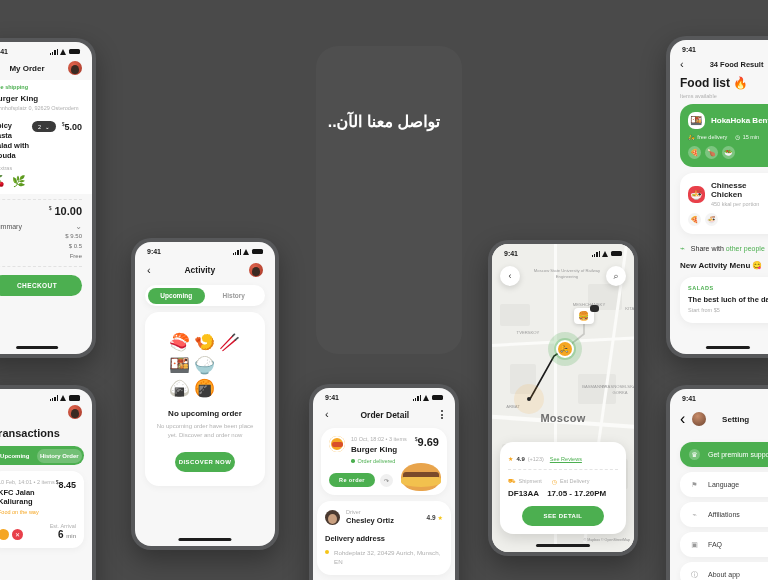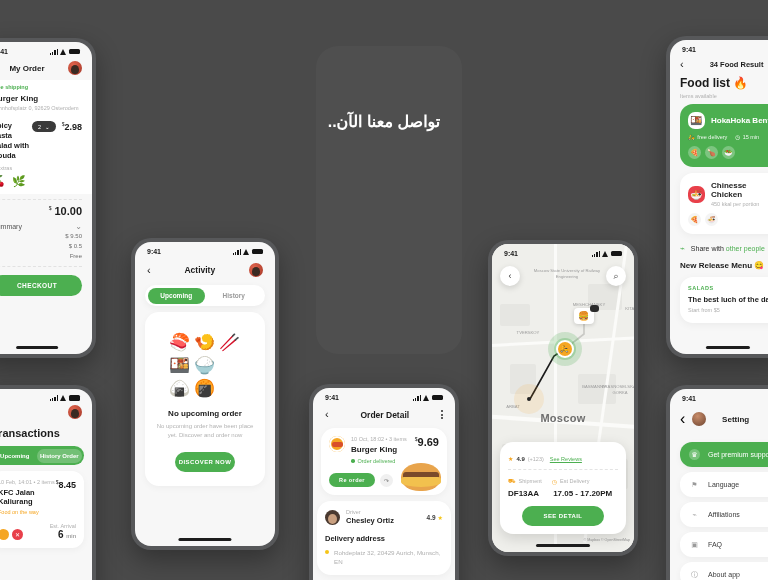--- a/index.html
+++ b/index.html
@@ -306,21 +306,21 @@
         <div style="height:10px"></div>
         <div class="row">
           <div style="flex:1">
             <div style="font-size:7.5px;font-weight:bold;color:#1b1b1b;line-height:1.35">Spicy Pasta Salad with Gouda</div>
             <div class="tiny muted" style="margin-top:3px">2 Extras</div>
           </div>
           <div class="qty">
             <span>2</span>
               <span>⌄</span>
           </div>
-          <div class="price" style="margin-left:6px"><sup>$</sup><span>2.98</span></div>
+          <div class="price" style="margin-left:6px"><sup>$</sup><span>5.00</span></div>
         </div>
         <div class="emoji-row">
           <span>🍒</span>
           <span>🌿</span>
         </div>
       </div>
       <div class="ln"></div>
       <div class="row" style="justify-content:flex-end">
         <div class="price" style="font-size:11px"><sup>$</sup> <span>10.00</span></div>
       </div>
@@ -564,21 +564,21 @@
         <div style="display:flex;gap:10px">
           <div style="display:flex;align-items:center;gap:3px">
             <span style="color:#f5a623;font-size:6px">⛟</span>
             <span class="tiny muted">Shipment</span>
           </div>
           <div style="display:flex;align-items:center;gap:3px">
             <span style="color:#f5a623;font-size:6px">◷</span>
             <span class="tiny muted">Est Delivery</span>
           </div>
         </div>
-        <div style="display:flex;gap:14px;margin-top:4px">
+        <div style="display:flex;gap:8px;margin-top:4px">
           <div style="font-size:8px;font-weight:bold;color:#1b1b1b">DF13AA</div>
           <div style="font-size:8px;font-weight:bold;color:#1b1b1b">17.05 - 17.20PM</div>
         </div>
         <div class="btn-green" style="margin:8px 14px 0 14px;font-size:6px;padding:7px 0">SEE DETAIL</div>
       </div>
       <div style="position:absolute;right:4px;bottom:10px;font-size:3.6px;color:#8e8e8e">© Mapbox © OpenStreetMap</div>
       <div class="home-ind"></div>
     </div>
   </div>
 
@@ -635,21 +635,21 @@
           <div class="chip lt">🍜</div>
         </div>
       </div>
 
       <div style="display:flex;align-items:center;gap:6px;padding:4px 0 4px 10px">
         <span style="color:#4caf50;font-size:8px">⌁</span>
         <span style="font-size:7px;color:#2b2b2b"><span>Share with </span><span class="grn">other people</span></span>
       </div>
 
       <div style="font-size:8px;font-weight:bold;color:#1b1b1b;padding:4px 0 2px 10px">
-        <span>New Release Menu</span>
+        <span>New Activity Menu</span>
         <span>😋</span>
       </div>
 
       <div class="sal-card">
         <div class="tiny grn" style="font-weight:bold;letter-spacing:.5px">SALADS</div>
         <div style="font-size:7.5px;font-weight:bold;color:#1b1b1b;margin-top:4px">The best luch of the day</div>
         <div class="tiny muted" style="margin-top:3px">Start from $5</div>
 
       </div>
       <div class="home-ind"></div>

